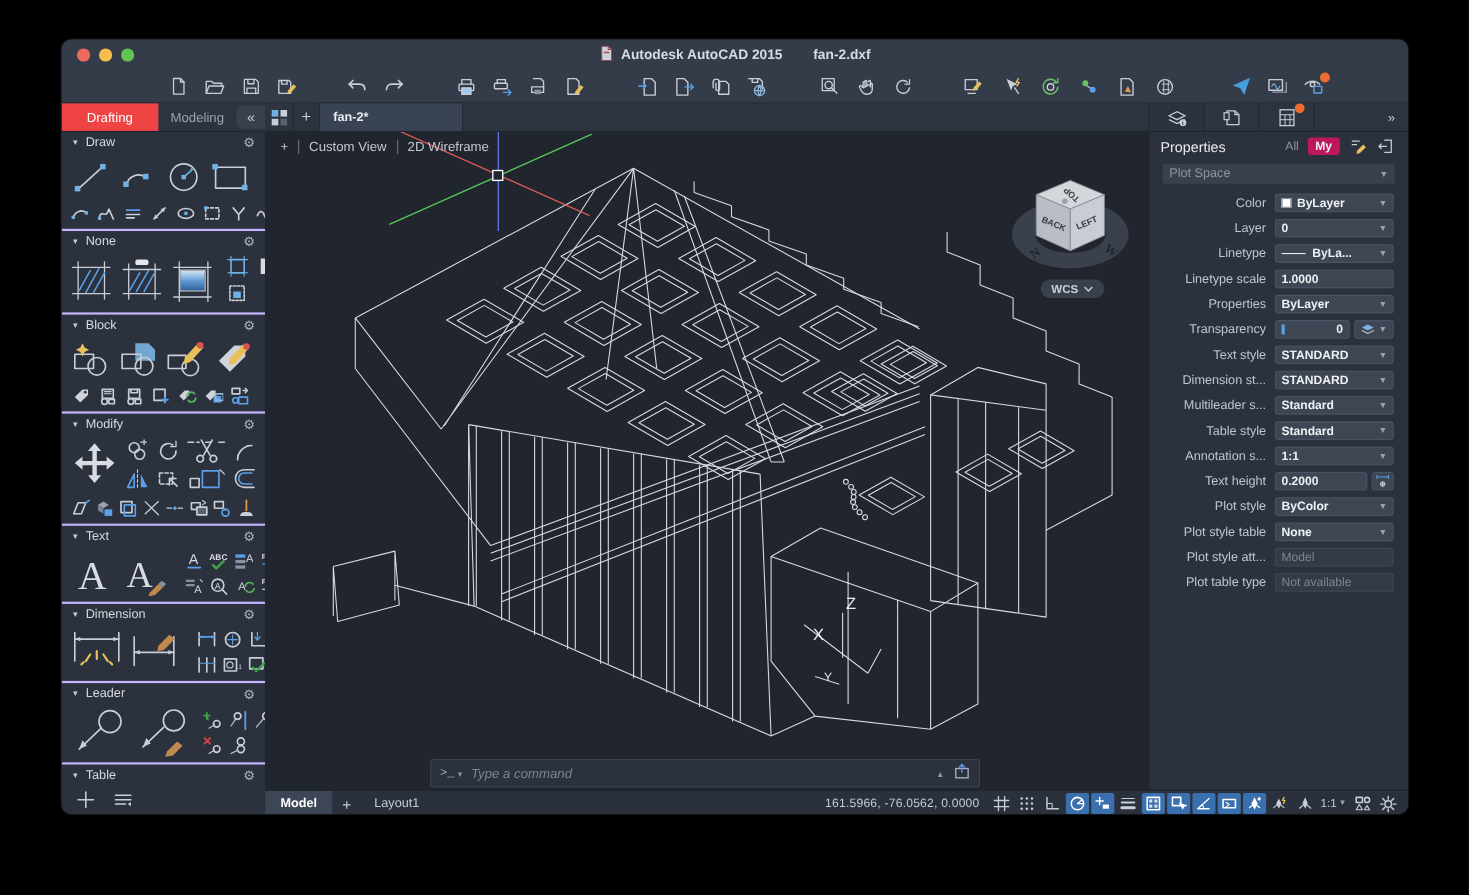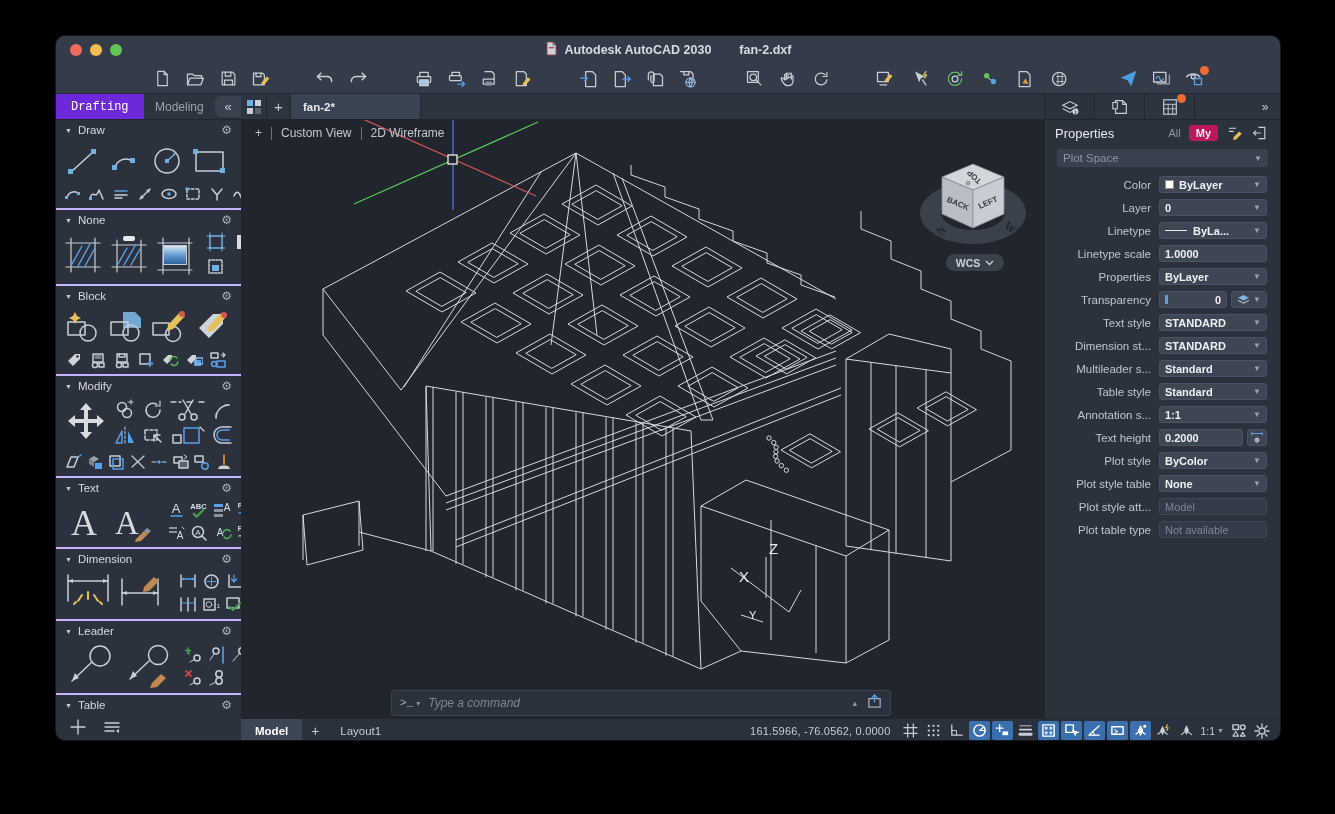--- a/index.html
+++ b/index.html
@@ -22,21 +22,21 @@
   .ti svg, .pi svg, .sic svg, .mi svg { stroke:#c9ced6; stroke-width:1.5; fill:none; stroke-linecap:round; stroke-linejoin:round; }
   .dot { position:absolute; width:9px; height:9px; border-radius:50%; background:#ee6b30; top:-2px; right:-4px; }
 
   
   .content { display:flex; height:648px; }
   .bar2 { height:26px; background:#2c3440; border-bottom:1px solid #20252e; display:flex; align-items:stretch; }
 
   
   .left-col { width:185px; display:flex; flex-direction:column; background:#2b323e; }
   .ptab { display:flex; align-items:center; justify-content:center; font-size:12px; }
-  .ptab.active { background:#6d28d9; color:#fff; font-weight:400; width:88px;font-family:Liberation Mono, monospace; }
+  .ptab.active { background:#ef4444; color:#fff; font-weight:400; width:88px; }
   .ptab.idle { color:#9ba2ae; width:72px; }
   .collapse { margin-left:auto; width:26px; display:flex; align-items:center; justify-content:center;
     color:#c6ccd4; font-size:13px; background:#39404e; border-radius:6px 0 0 6px; margin-top:2px; margin-bottom:2px; }
   .palette { flex:1; overflow:hidden; }
   .section { border-bottom:2px solid #c4b5fd; padding-bottom:2px; }
   .shead { height:20px; display:flex; align-items:center; padding:0 9px; gap:6px; }
   .chev { color:#c8cdd4; font-size:7px; }
   .sname { color:#d6dade; font-size:11.5px; }
   .gear { margin-left:auto; color:#a7aeb9; font-size:12px; line-height:1; }
   .irow { display:flex; align-items:center; padding:1px 8px; gap:6px; }
@@ -124,21 +124,21 @@
       <span class="light" style="background:#ee6a5f"></span>
       <span class="light" style="background:#f5bd4f"></span>
       <span class="light" style="background:#62c454"></span>
     </div>
     <div class="title">
       <span><svg width="13" height="15" viewBox="0 0 13 15">
             <path d="M2 1h6l3 3v10H2z" fill="#cfd3d9" stroke="#8c4a55" stroke-width="1"></path>
             <path d="M8 1v3h3" fill="none" stroke="#8c4a55"></path>
             <rect x="4" y="6" width="5" height="1.4" fill="#a84a52"></rect>
           </svg></span>
-      <span>Autodesk AutoCAD 2030</span>
+      <span>Autodesk AutoCAD 2015</span>
       <span style="width:14px"></span>
       <span>fan-2.dxf</span>
     </div>
   </div>
 
   <div class="toolbar">
     <div class="tgroup">
       <span class="ti">
           <svg width="19" height="19" viewBox="0 0 24 24">
             <path d="M6 3h8l4 4v14H6z"></path>

